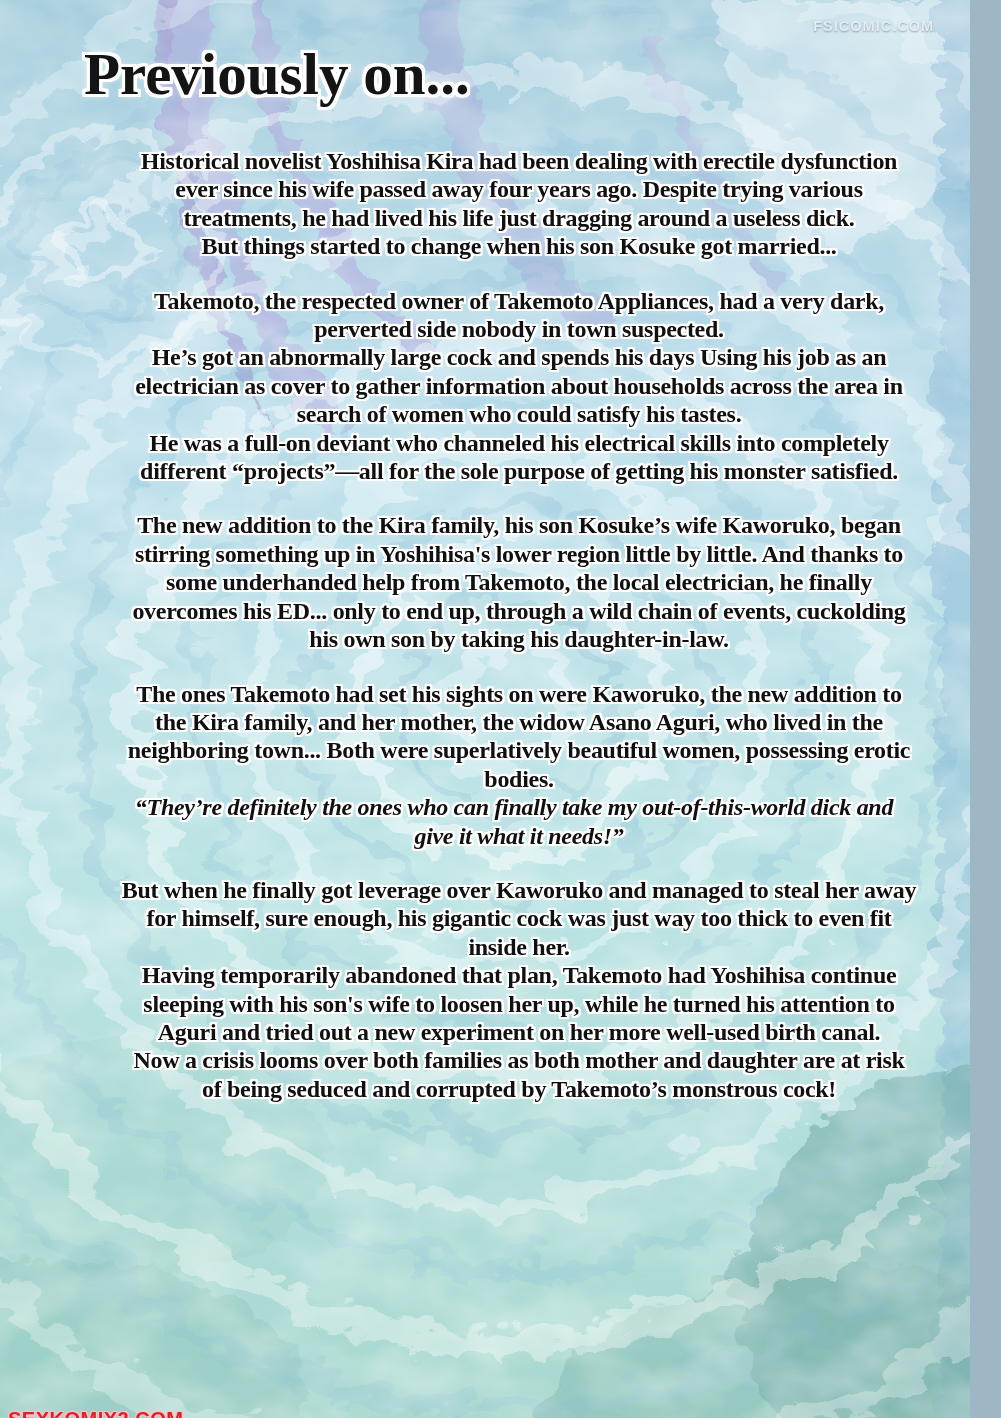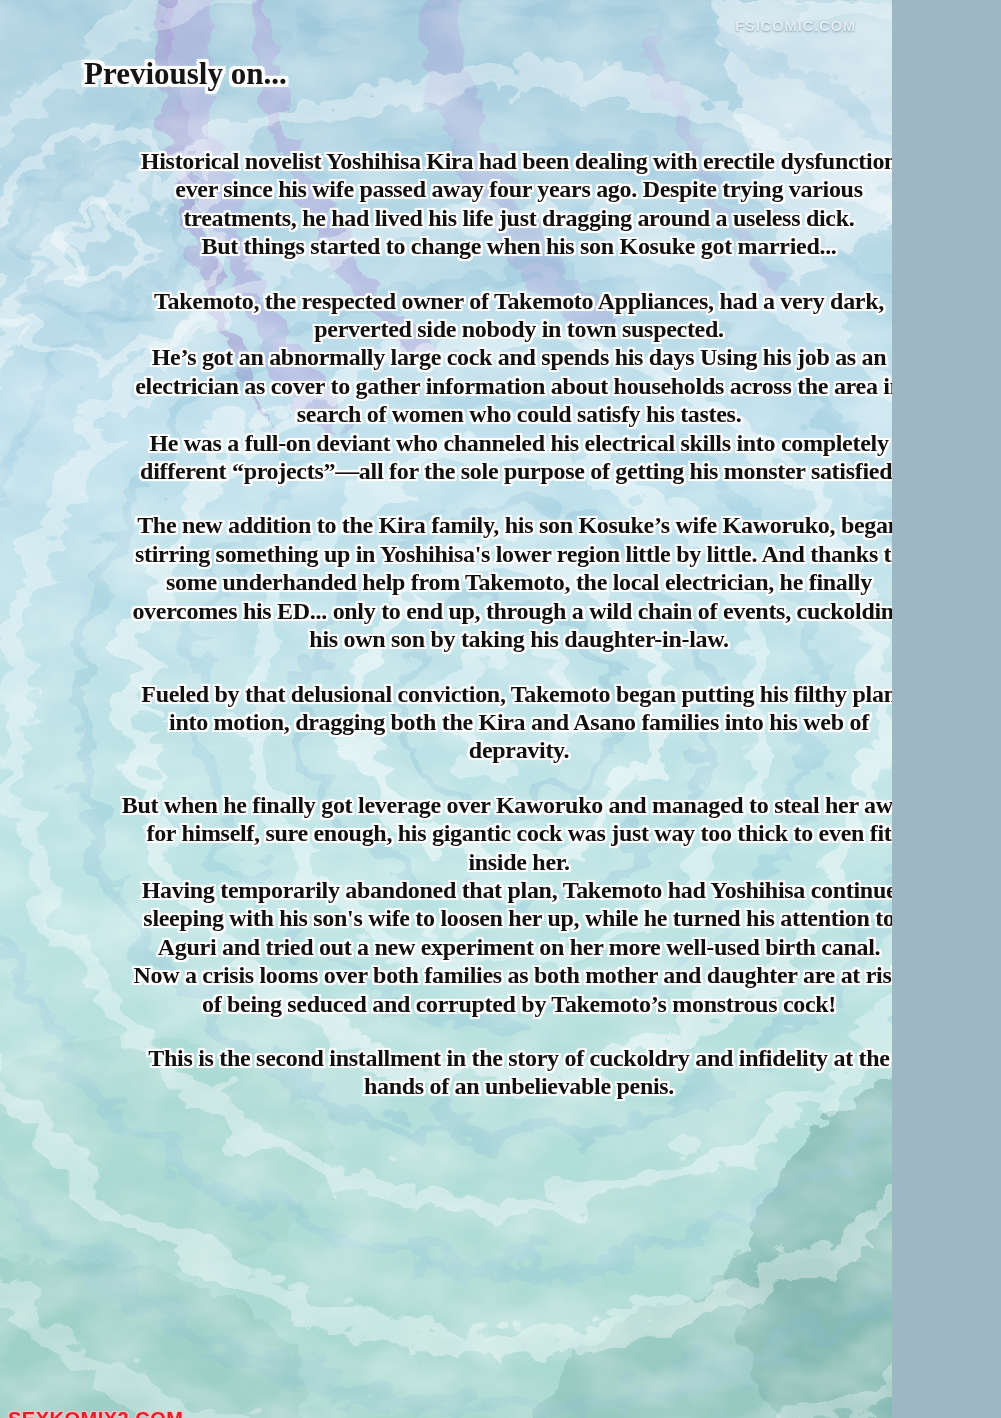--- a/index.html
+++ b/index.html
@@ -1,24 +1,24 @@
 <!DOCTYPE html>
 <html><head>
 <meta charset="utf-8">
 <style>
   html,body{margin:0;padding:0;background:#9db8c4;}
   .page{
-    position:relative;width:892px;height:1418px;overflow:hidden;
+    position:relative;width:970px;height:1418px;overflow:hidden;
     background:#b8dce6;
   }
   .bg{position:absolute;left:0;top:0;display:block;}
   .content{position:absolute;left:84px;top:44px;width:870px;}
   .title{
     font-family:"Liberation Serif","DejaVu Serif",serif;
-    font-weight:bold;font-size:31px;line-height:60px;margin:0 0 43px 0;
+    font-weight:bold;font-size:59px;line-height:60px;margin:0 0 43px 0;
     color:#141414;
     text-shadow:
       -3px -3px 0 #fff,-1px -3px 0 #fff,0 -3px 0 #fff,1px -3px 0 #fff,3px -3px 0 #fff,
       -3px -1px 0 #fff,3px -1px 0 #fff,
       -3px 0 0 #fff,3px 0 0 #fff,
       -3px 1px 0 #fff,3px 1px 0 #fff,
       -3px 3px 0 #fff,-1px 3px 0 #fff,0 3px 0 #fff,1px 3px 0 #fff,3px 3px 0 #fff,
       0 0 8px #fff,0 0 4px #fff;
   }
   .body-text{
@@ -141,36 +141,35 @@
 different “projects”—all for the sole purpose of getting his monster satisfied.</span>
       </p>
       <p>
         <span class="seg">The new addition to the Kira family, his son Kosuke’s wife Kaworuko, began
 stirring something up in Yoshihisa's lower region little by little. And thanks to
 some underhanded help from Takemoto, the local electrician, he finally
 overcomes his ED... only to end up, through a wild chain of events, cuckolding
 his own son by taking his daughter-in-law.</span>
       </p>
       <p>
-        <span class="seg">Fueled by that delusional conviction, Takemoto began putting his filthy plan
-into motion, dragging both the Kira and Asano families into his web of
-depravity.</span>
+        <span class="seg">The ones Takemoto had set his sights on were Kaworuko, the new addition to
+the Kira family, and her mother, the widow Asano Aguri, who lived in the
+neighboring town... Both were superlatively beautiful women, possessing erotic
+bodies.</span>
+        <span class="seg italic">“They’re definitely the ones who can finally take my out-of-this-world dick and
+give it what it needs!”</span>
       </p>
       <p>
         <span class="seg">But when he finally got leverage over Kaworuko and managed to steal her away
 for himself, sure enough, his gigantic cock was just way too thick to even fit
 inside her.
 Having temporarily abandoned that plan, Takemoto had Yoshihisa continue
 sleeping with his son's wife to loosen her up, while he turned his attention to
 Aguri and tried out a new experiment on her more well-used birth canal.
 Now a crisis looms over both families as both mother and daughter are at risk
 of being seduced and corrupted by Takemoto’s monstrous cock!</span>
       </p>
-      <p>
-        <span class="seg">This is the second installment in the story of cuckoldry and infidelity at the
-hands of an unbelievable penis.</span>
-      </p>
     </div>
   </div>
 
   <div class="wm-bottom">SEXKOMIX2.COM</div>
 
 </div>
 
 </body></html>

